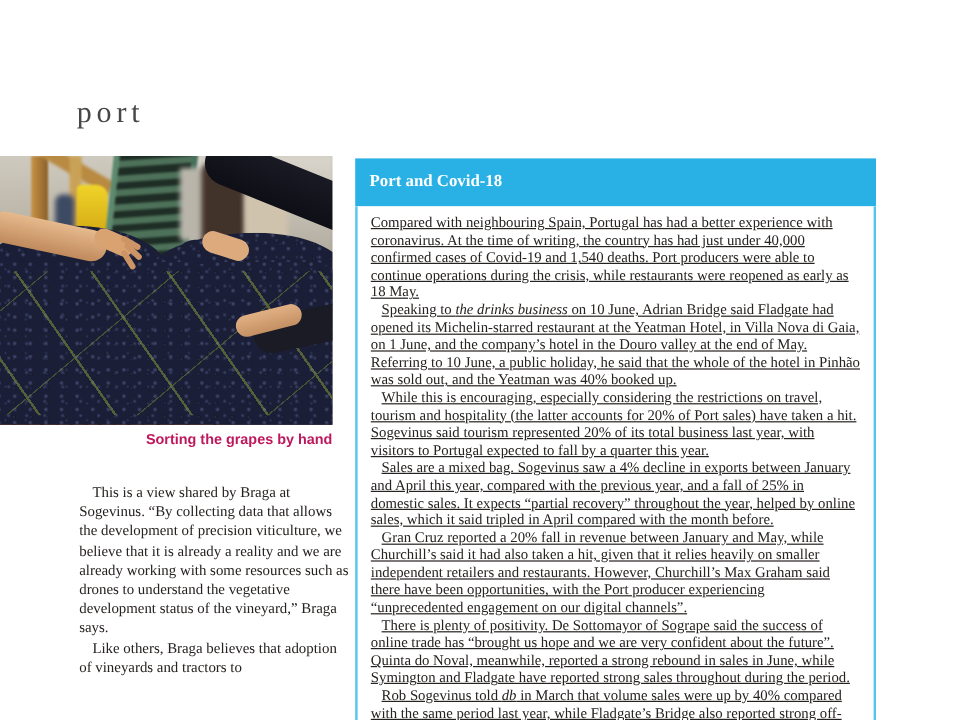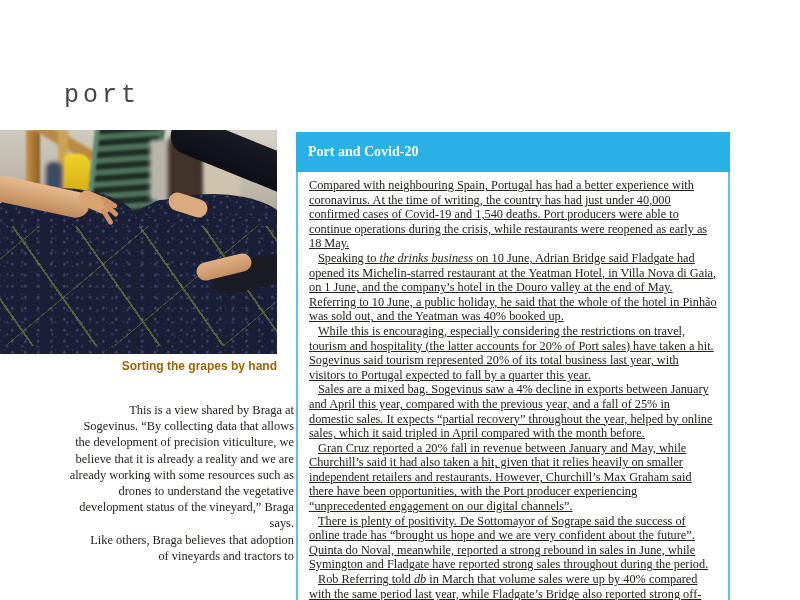--- a/index.html
+++ b/index.html
@@ -4,21 +4,21 @@
 <style>
   html,body{margin:0;padding:0;}
   body{
     width:800px;height:600px;position:relative;overflow:hidden;
     background:#ffffff;
     font-family:"Liberation Serif", serif;
   }
   
   .page-title{
     position:absolute;left:64px;top:64px;
-    font-family:Liberation Mono, monospace;
+    font-family:Liberation Serif, serif;
     font-weight:300;font-size:25px;letter-spacing:4px;color:#474747;
   }
   
   .photo{
     position:absolute;left:0;top:130px;width:277px;height:224px;margin:0;
     overflow:hidden;
     background:linear-gradient(180deg,#cfcabf 0%,#bdb7aa 22%,#938d80 45%,#4c473f 70%,#322f29 100%);
   }
   .ph{position:absolute;}
   .wall-light{left:120px;top:0;width:157px;height:90px;background:linear-gradient(180deg,#d9d5cc,#aea89a);filter:blur(2px);}
@@ -68,26 +68,26 @@
   .f3{left:98px;top:84px;transform:rotate(58deg);}
   .sleeve-right{right:-30px;top:6px;width:140px;height:38px;background:linear-gradient(180deg,#1a1a24,#0e0e16);border-radius:19px;transform:rotate(22deg);}
   .hand-right{left:168px;top:66px;width:40px;height:18px;background:#dcaa7c;border-radius:9px;transform:rotate(18deg);}
   .cluster-held{left:150px;top:70px;width:34px;height:20px;border-radius:50%;transform:rotate(10deg);}
   .sleeve-right2{right:-24px;top:128px;width:90px;height:30px;background:#1b1b26;border-radius:15px;transform:rotate(-12deg);}
   .hand-right2{left:196px;top:128px;width:56px;height:18px;background:linear-gradient(180deg,#e0b084,#c49063);border-radius:10px;transform:rotate(-14deg);}
   
   .caption{
     position:absolute;left:0;top:359px;width:277px;text-align:right;
     font-family:"Liberation Sans", sans-serif;font-weight:bold;
-    font-size:12px;color:#a16207;
+    font-size:12px;color:#be185d;
   }
   
   .article{
     position:absolute;left:66px;top:402px;width:228px;height:198px;overflow:hidden;
-    font-size:12.4px;line-height:16.2px;color:#262220;text-align:right;
+    font-size:12.4px;line-height:16.2px;color:#262220;text-align:left;
   }
   .article p{margin:0;text-indent:11px;}
   
   .sidebar{position:absolute;left:296px;top:132px;width:434px;box-sizing:border-box;}
   .sidebar-header{
     background:#29b1e6;color:#ffffff;height:40px;line-height:40px;
     padding:0 12px;font-weight:bold;font-size:14px;
     font-family:"Liberation Serif", serif;
   }
   .sidebar-body{
@@ -136,23 +136,23 @@
 </figure>
 
 <div class="caption">Sorting the grapes by hand</div>
 
 <div class="article">
   <p>This is a view shared by Braga at Sogevinus. “By collecting data that allows the development of precision viticulture, we believe that it is already a reality and we are already working with some resources such as drones to understand the vegetative development status of the vineyard,” Braga says.</p>
   <p>Like others, Braga believes that adoption of vineyards and tractors to</p>
 </div>
 
 <aside class="sidebar">
-  <div class="sidebar-header">Port and Covid-20</div>
+  <div class="sidebar-header">Port and Covid-18</div>
   <div class="sidebar-body">
     <p class="first">Compared with neighbouring Spain, Portugal has had a better experience with coronavirus. At the time of writing, the country has had just under 40,000 confirmed cases of Covid-19 and 1,540 deaths. Port producers were able to continue operations during the crisis, while restaurants were reopened as early as 18 May.</p>
     <p><span>Speaking to </span><em class="pub">the drinks business</em><span> on 10 June, Adrian Bridge said Fladgate had opened its Michelin-starred restaurant at the Yeatman Hotel, in Villa Nova di Gaia, on 1 June, and the company’s hotel in the Douro valley at the end of May. Referring to 10 June, a public holiday, he said that the whole of the hotel in Pinhão was sold out, and the Yeatman was 40% booked up.</span></p>
     <p>While this is encouraging, especially considering the restrictions on travel, tourism and hospitality (the latter accounts for 20% of Port sales) have taken a hit. Sogevinus said tourism represented 20% of its total business last year, with visitors to Portugal expected to fall by a quarter this year.</p>
     <p>Sales are a mixed bag. Sogevinus saw a 4% decline in exports between January and April this year, compared with the previous year, and a fall of 25% in domestic sales. It expects “partial recovery” throughout the year, helped by online sales, which it said tripled in April compared with the month before.</p>
     <p>Gran Cruz reported a 20% fall in revenue between January and May, while Churchill’s said it had also taken a hit, given that it relies heavily on smaller independent retailers and restaurants. However, Churchill’s Max Graham said there have been opportunities, with the Port producer experiencing “unprecedented engagement on our digital channels”.</p>
     <p>There is plenty of positivity. De Sottomayor of Sogrape said the success of online trade has “brought us hope and we are very confident about the future”. Quinta do Noval, meanwhile, reported a strong rebound in sales in June, while Symington and Fladgate have reported strong sales throughout during the period.</p>
-    <p><span>Rob Referring told </span><em class="pub">db</em><span> in March that volume sales were up by 40% compared with the same period last year, while Fladgate’s Bridge also reported strong off-trade sales. He said that on the day Portugal went into lockdown (23 March) the firm received a</span></p>
+    <p><span>Rob Sogevinus told </span><em class="pub">db</em><span> in March that volume sales were up by 40% compared with the same period last year, while Fladgate’s Bridge also reported strong off-trade sales. He said that on the day Portugal went into lockdown (23 March) the firm received a</span></p>
   </div>
 </aside>
 
 </body></html>

